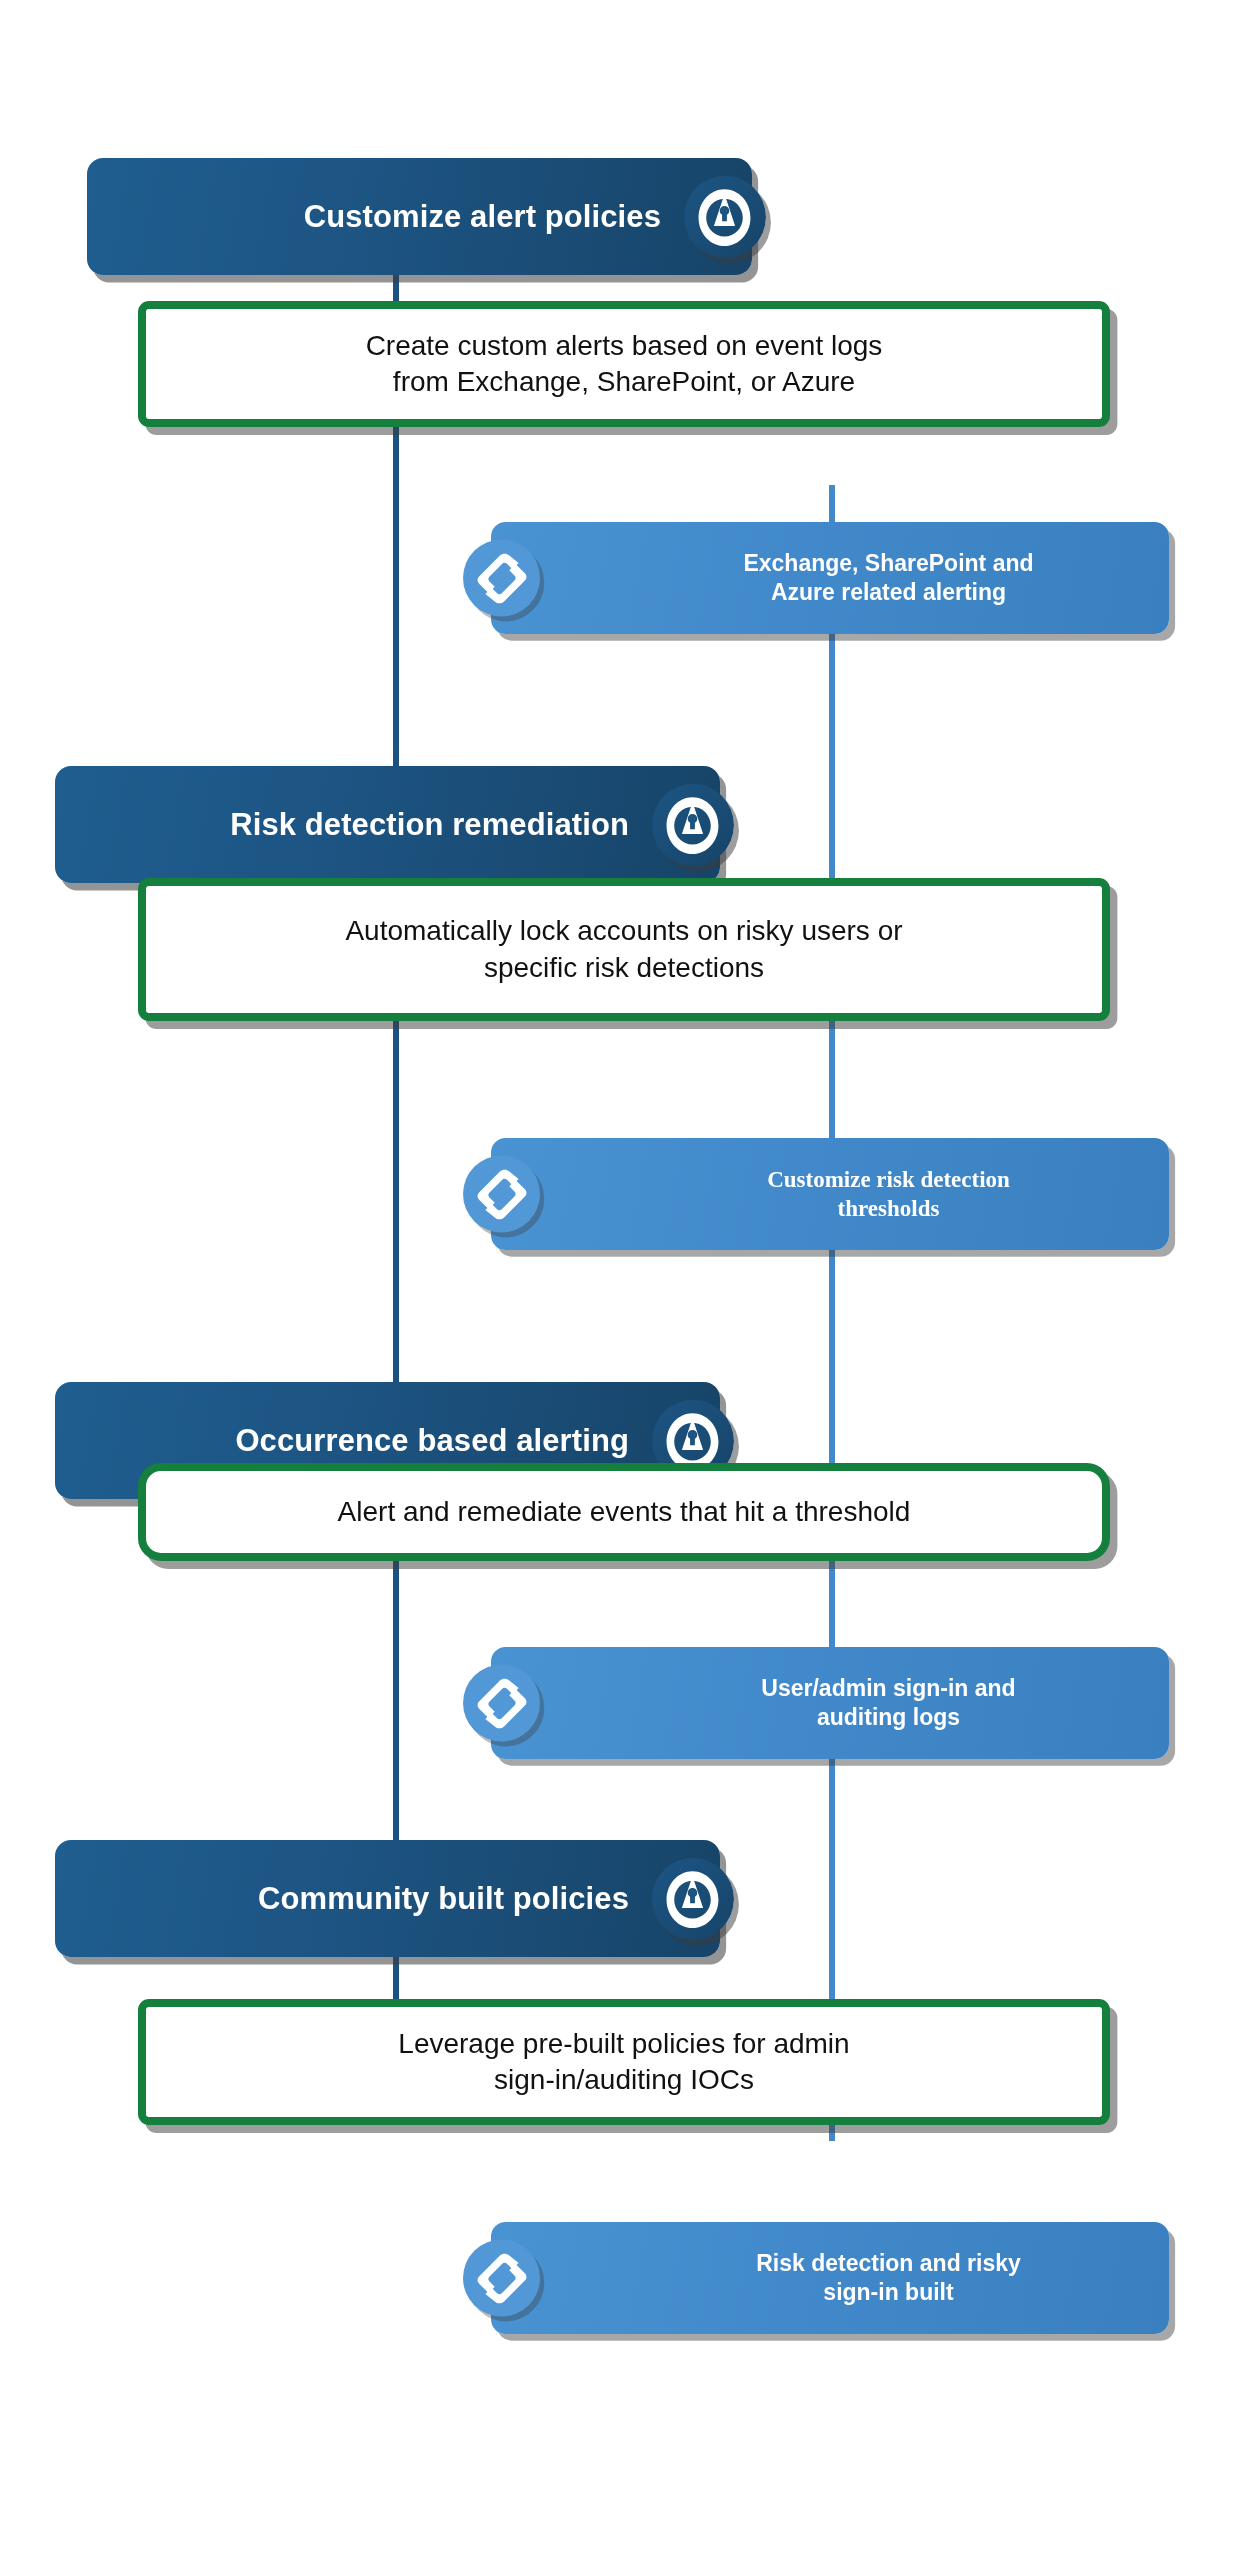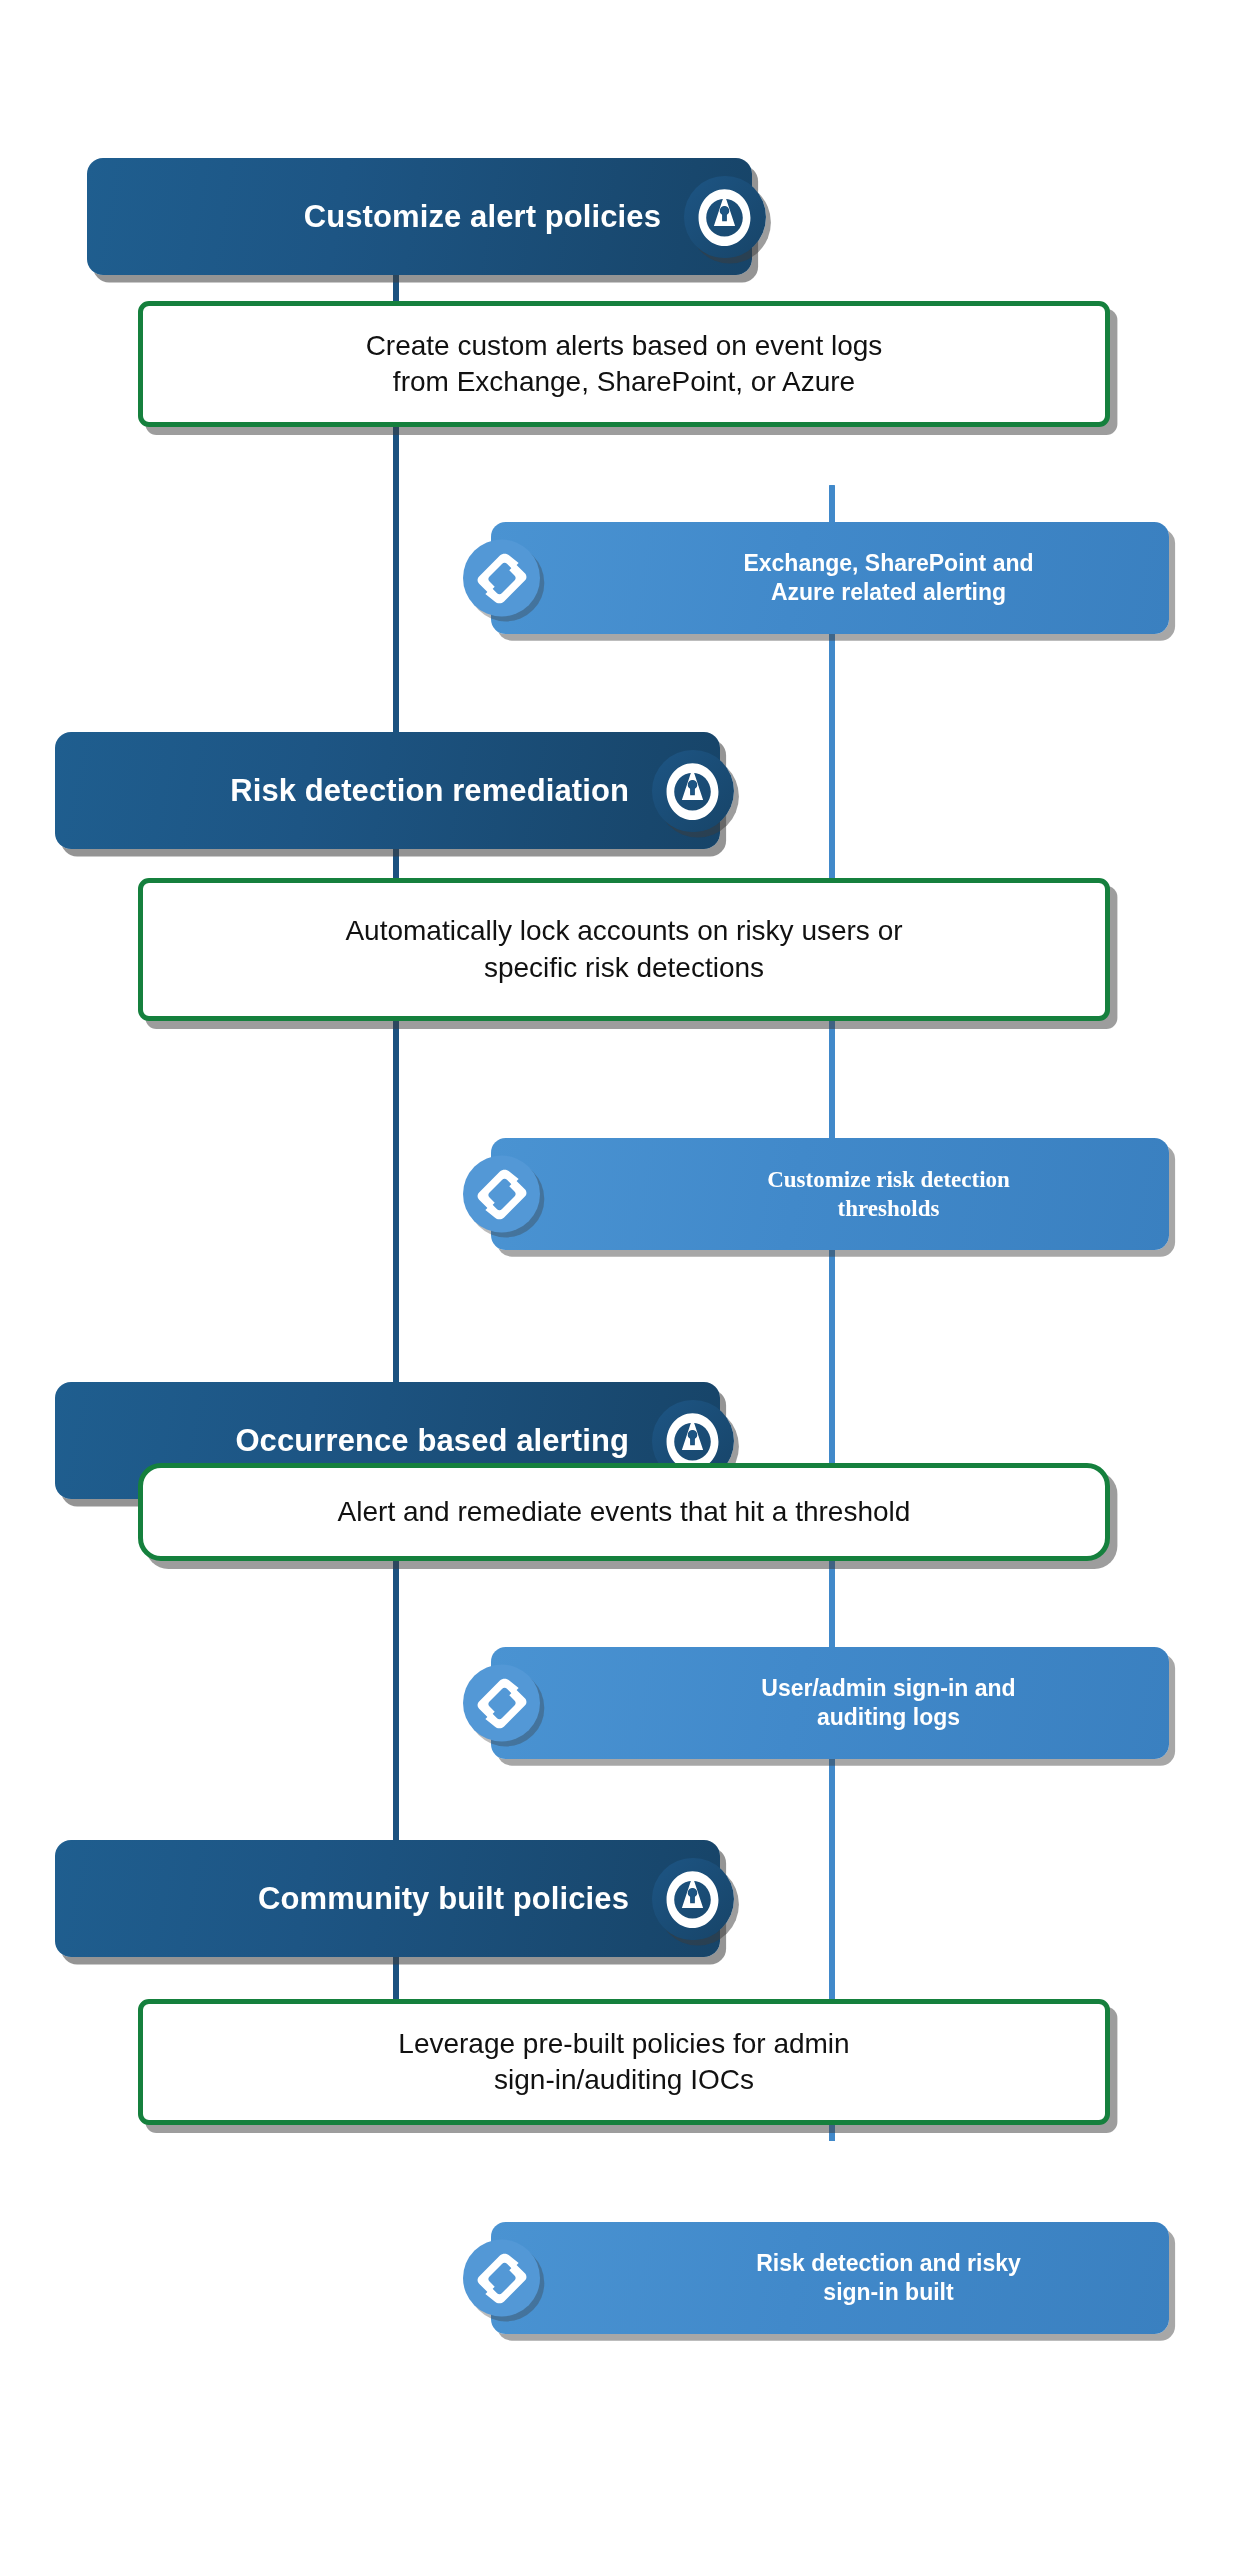--- a/index.html
+++ b/index.html
@@ -38,21 +38,21 @@
     background:linear-gradient(135deg,#1d5584,#174468);
     box-shadow:4.9px 5.5px 0 rgba(60,60,60,.5);
     display:flex;align-items:center;justify-content:center;
   }
   .lock-badge svg{width:59px;height:59px;display:block;}
 
   
   .card{
     position:absolute;left:138px;width:972px;
     background:#ffffff;
-    border:5px solid #15803d;
+    border:8px solid #15803d;
     border-radius:11px;
     box-shadow:7.4px 8px 0 rgba(60,60,60,.5);
     box-sizing:border-box;
     display:flex;align-items:center;justify-content:center;
     text-align:center;
   }
   .card-text{
     color:#111111;font-size:28px;line-height:1.30;font-weight:normal;
     padding:0 24.5px;
   }
@@ -118,21 +118,21 @@
     </span>
     <span class="tag-text">
       <span>Exchange, SharePoint and</span><br>
       <span>Azure related alerting</span>
     </span>
   </div>
 </div>
 
 <div class="section">
 
-  <div class="hdr" style="top:732px;">
+  <div class="hdr" style="top:766px;">
     <span class="hdr-title">Risk detection remediation</span>
     <span class="lock-badge">
       <svg viewBox="0 0 100 100" xmlns="http://www.w3.org/2000/svg">
         <path fill="#ffffff" d="M50 4C25.7 4 6 25.5 6 52s19.7 48 44 48 44-21.5 44-48S74.3 4 50 4zm0 16c17.3 0 31 14.7 31 32S67.3 84 50 84 19 69.3 19 52s13.7-32 31-32z"></path>
         <path fill="#ffffff" d="M50 12 32 66h36L50 12zm0 20a8 8 0 0 1 4 14.9V58h-8v-11.1A8 8 0 0 1 50 32z"></path>
         <circle cx="50" cy="40" r="7" fill="#1d5584"></circle>
         <path fill="#1d5584" d="M47 44h6v12h-6z"></path>
       </svg>
     </span>
   </div>

